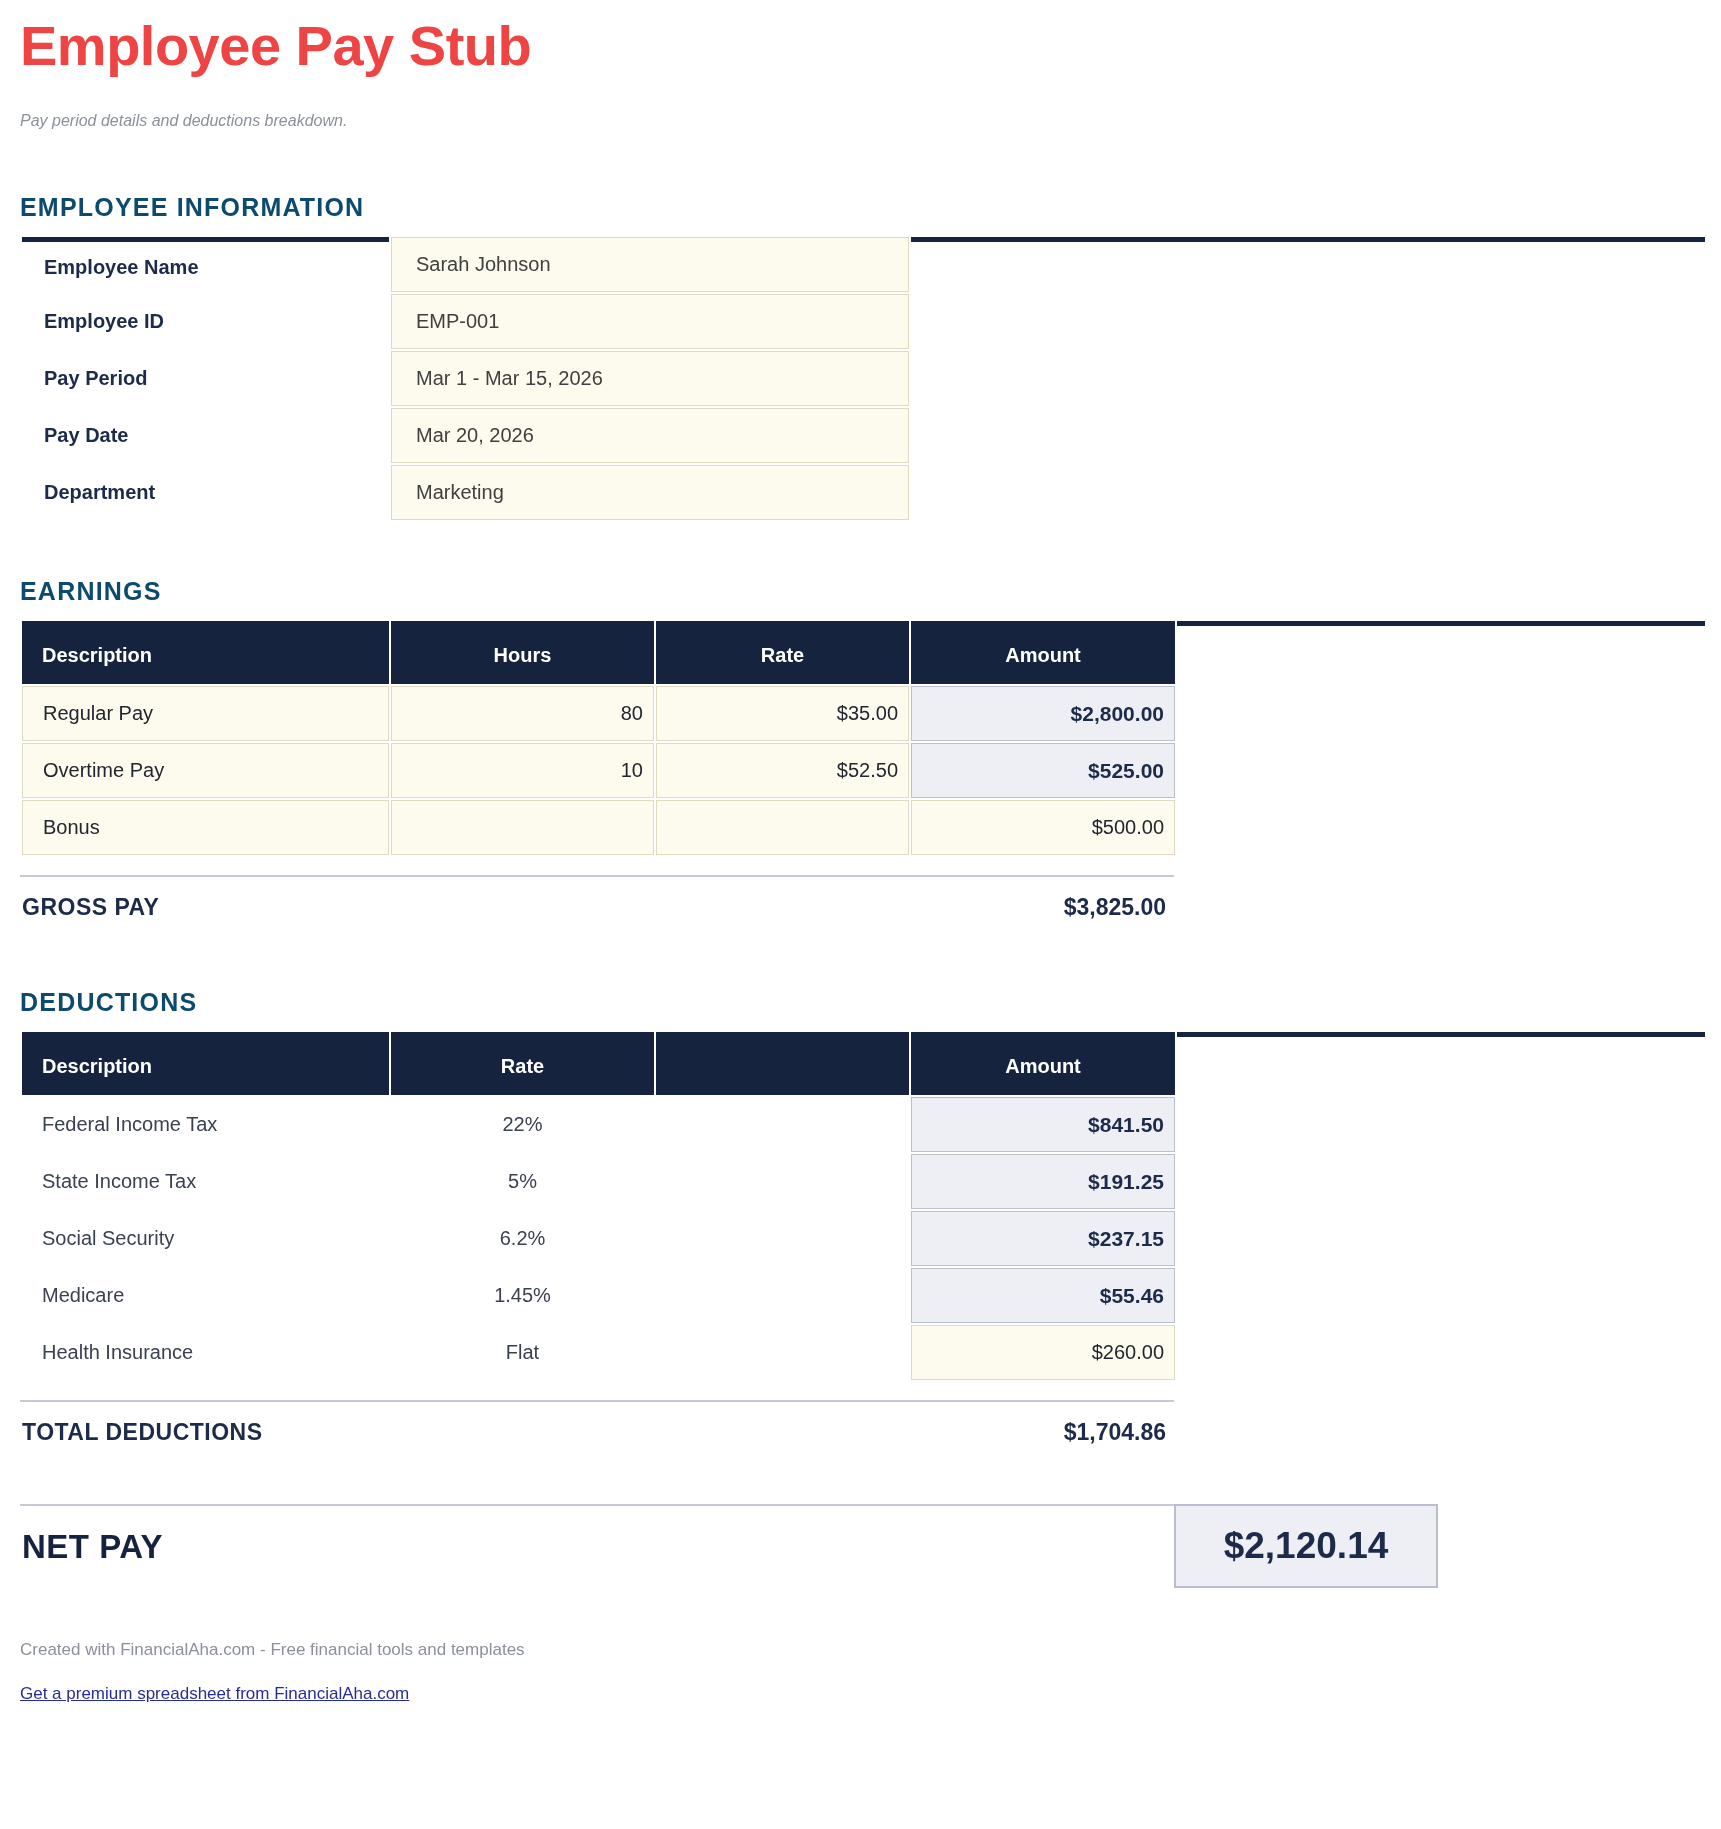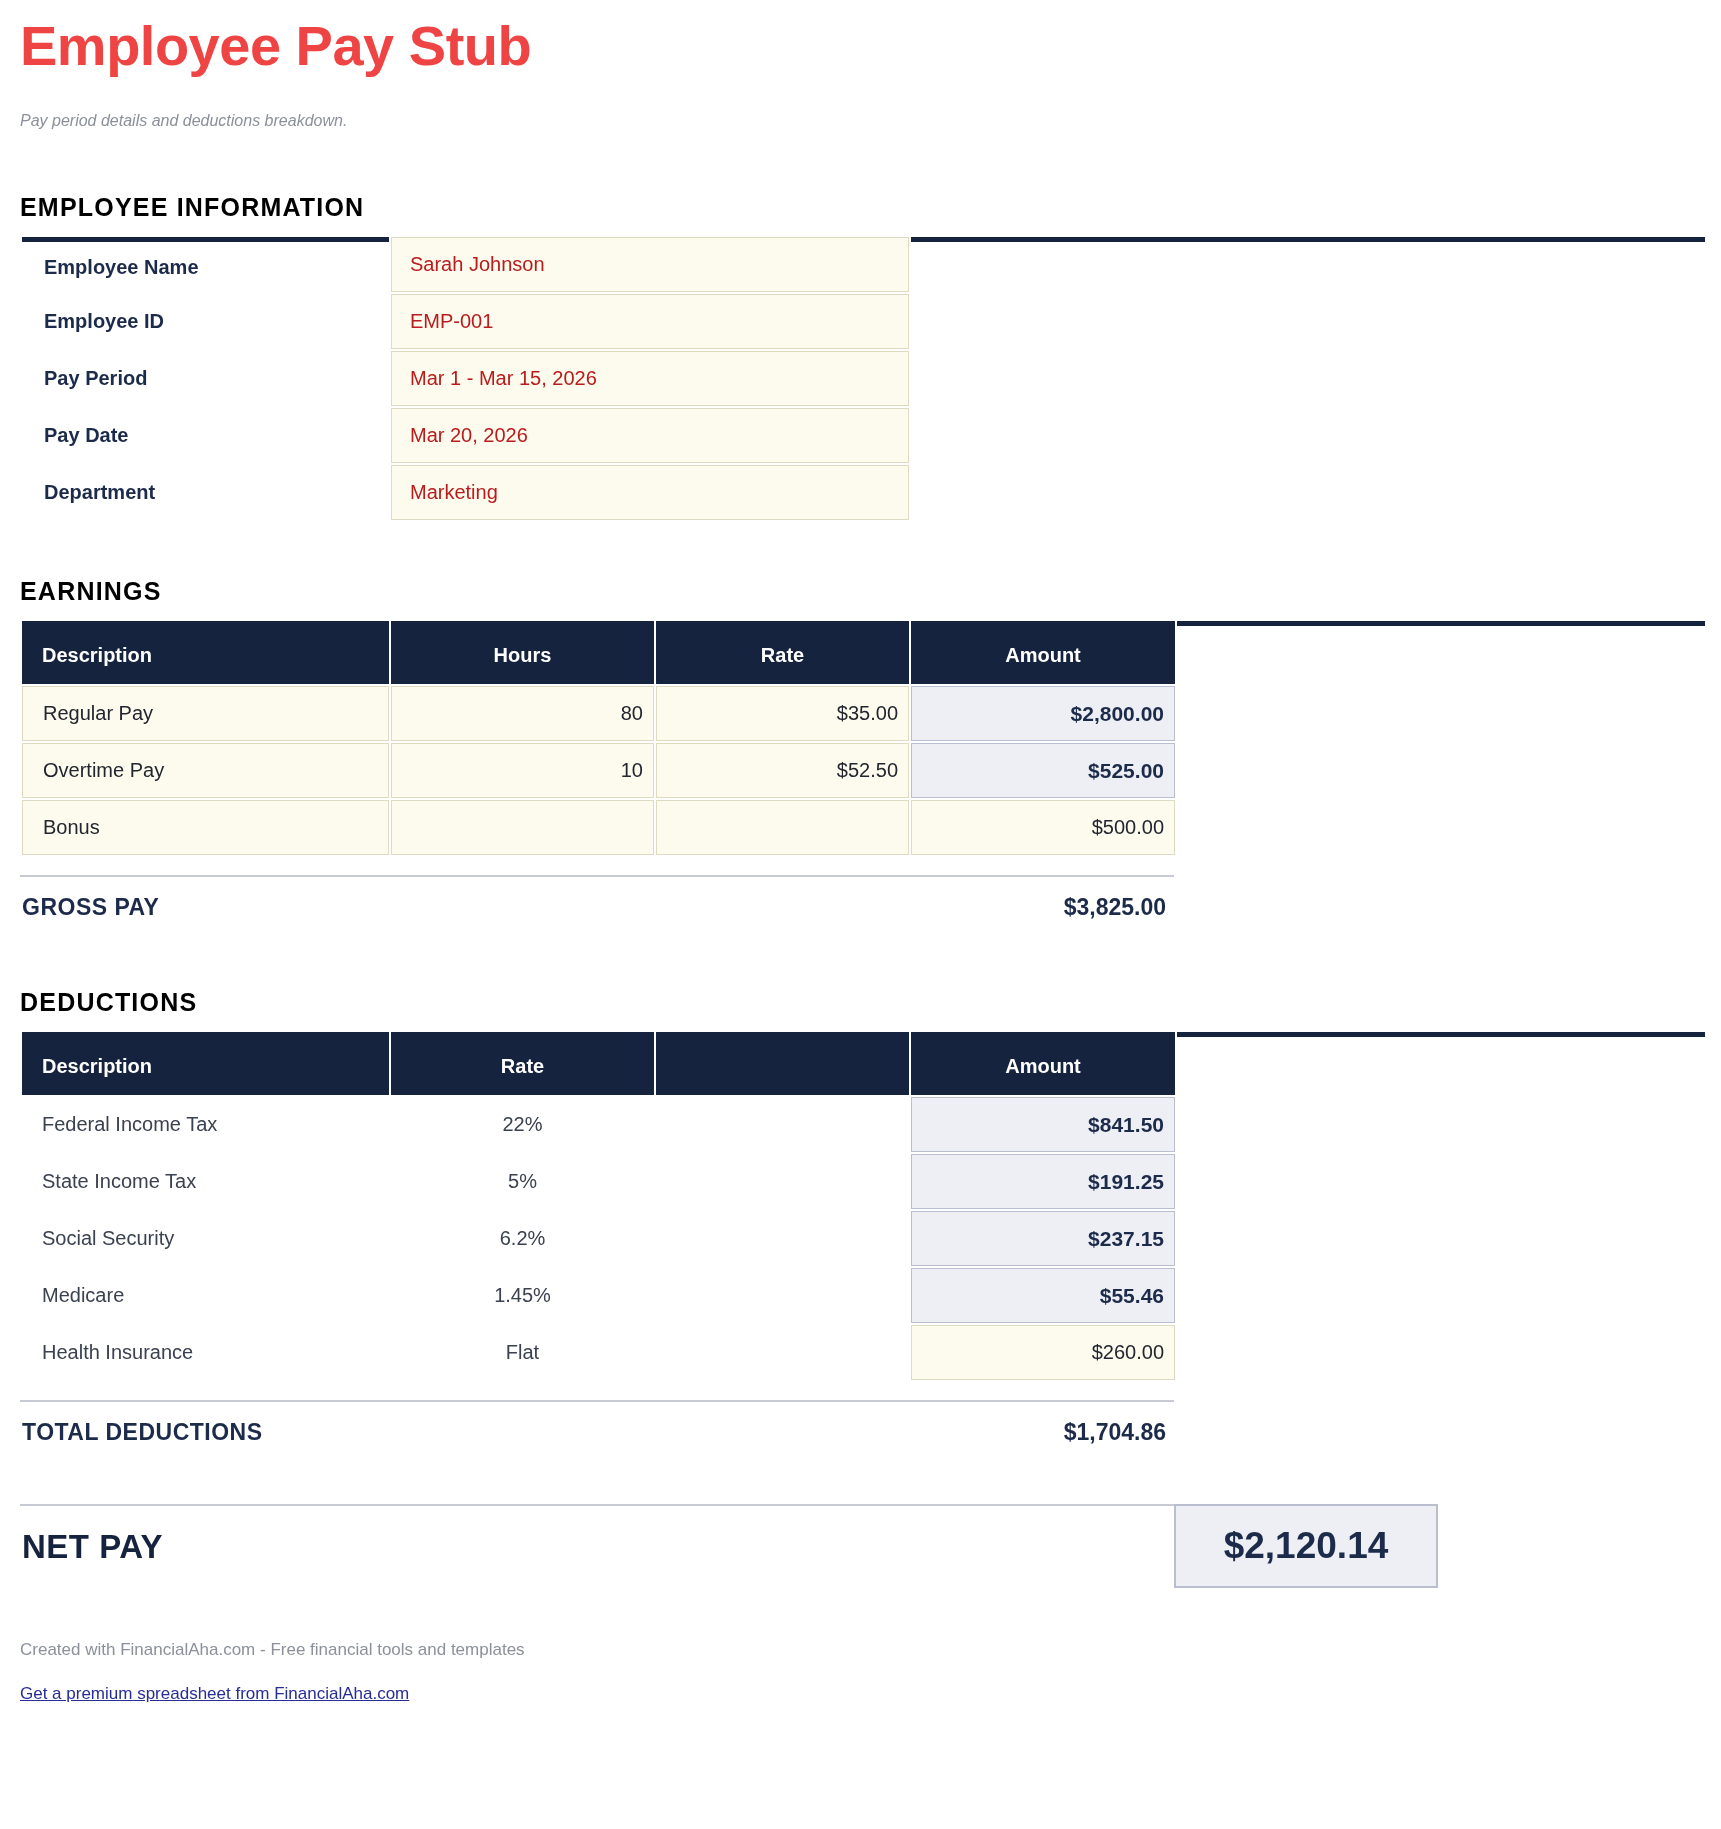--- a/index.html
+++ b/index.html
@@ -14,21 +14,21 @@
   .content { width: 1687px; }
 
   h1.title {
     font-size: 56px; line-height: 1.15; font-weight: bold;
     color: #ef4444; letter-spacing: -0.5px;
   }
   .subtitle {
     margin-top: 34px; font-size: 16px; font-style: italic; color: #8B909A;
   }
   .section-heading {
-    font-size: 25px; font-weight: bold; color: #000000;
+    font-size: 25px; font-weight: bold; color: #0c4a6e;
     letter-spacing: 1.2px; line-height: 27px;
   }
   .sh-1 { margin-top: 64px; }
   .sh-2 { margin-top: 56px; }
   .sh-3 { margin-top: 54px; }
 
   table { border-collapse: separate; border-spacing: 2px; margin-top: 14px; width: 1687px; table-layout: fixed; }
   td, th { vertical-align: middle; font-size: 20px; }
 
   
@@ -38,21 +38,21 @@
   col.c-amt    { width: 264px; }
   col.c-fill   { width: auto;  }
   col.c-val    { width: 518px; }
 
   .topline { border-top: 5px solid #16233E; }
 
   
   .label-cell { height: 55px; font-weight: bold; color: #1D2B4A; padding-left: 22px; }
   .value-cell {
     height: 55px; background: #FDFAEE; border: 1px solid #DFDBC2;
-    padding-left: 18px; color: #b91c1c;
+    padding-left: 24px; color: #404040;
   }
   .filler-cell { background: transparent; }
 
   
   th.navy {
     background: #16233E; color: #ffffff; font-weight: bold;
     height: 63px; text-align: center; border-top: 5px solid #16233E;
   }
   th.navy.left { text-align: left; padding-left: 20px; }
   td.cream {

